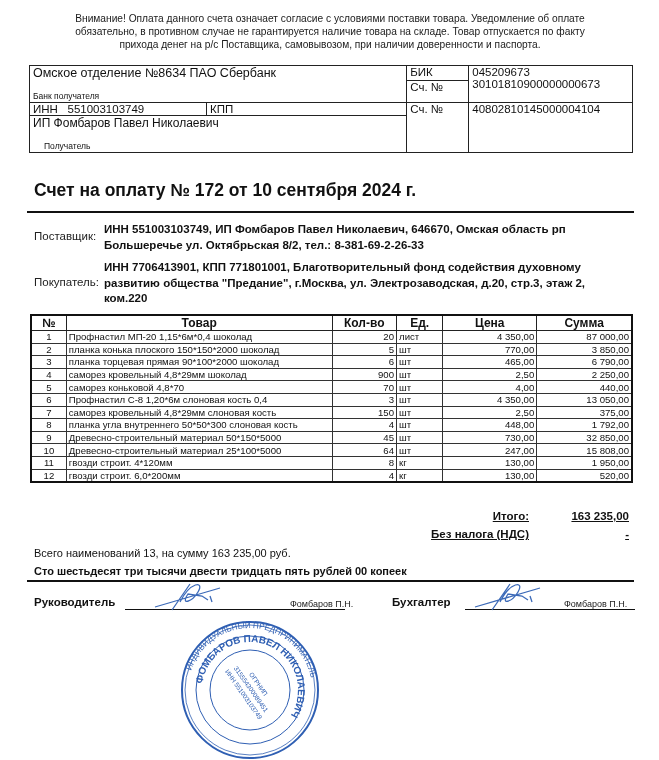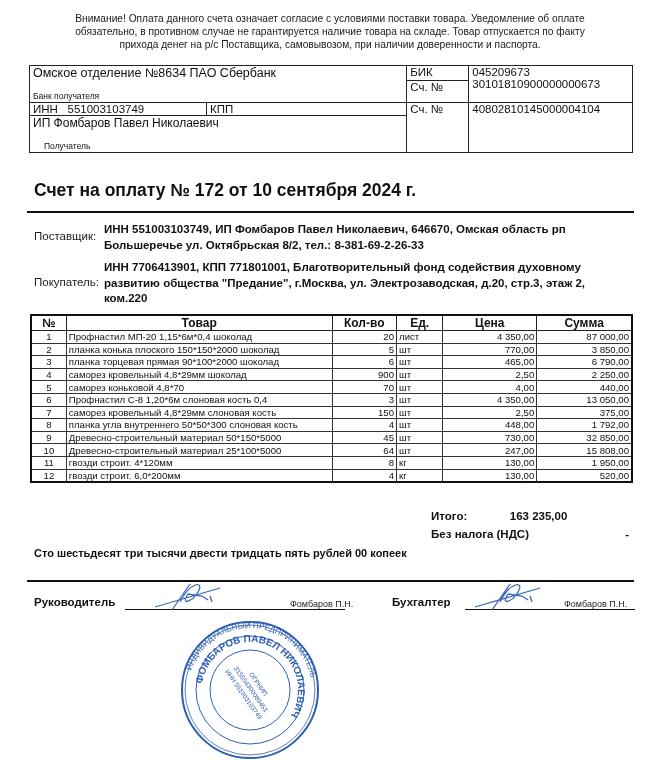--- a/index.html
+++ b/index.html
@@ -22,21 +22,21 @@
            font-size: 9.6px; border: 2px solid #111; }
   .items th { font-size: 12px; font-weight: bold; border: 1px solid #222; height: 13px; padding: 0 2px; }
   .items td { border: 1px solid #333; height: 11.6px; padding: 0 2px; line-height: 11px; white-space: nowrap; }
   .c-num { width: 32px; text-align: center; }
   .c-name { width: 265px; }
   .c-qty { width: 64px; text-align: right; }
   .c-unit { width: 44px; }
   .c-price { width: 96px; text-align: right; }
   .c-sum { width: 96px; text-align: right; }
   .totals { position: absolute; right: 30px; top: 510px; font-size: 11.5px; font-weight: bold; }
-  .totals .row { display: flex; height: 18px; }
+  .totals .row { display: flex; justify-content: flex-end; height: 18px; text-decoration: underline; }
   .totals .k { text-align: right; }
   .totals .v { width: 100px; text-align: right; }
   .summary { position: absolute; left: 34px; top: 544px; font-size: 11px; line-height: 18px; }
   .summary .words { font-weight: bold; }
   .sign { position: absolute; top: 596px; font-size: 11.5px; font-weight: bold; }
   .signline { position: absolute; top: 609px; height: 1px; background: #111; }
   .signname { position: absolute; top: 599px; font-size: 9px; color: #222; }
   .stamp { position: absolute; left: 175px; top: 620px; width: 150px; height: 140px; }
 </style>
 </head>
@@ -209,20 +209,21 @@
     <span class="k">Итого:</span>
     <span class="v">163 235,00</span>
   </div>
   <div class="row">
     <span class="k">Без налога (НДС)</span>
     <span class="v">-</span>
   </div>
 </div>
 
 <div class="summary">
+  <div>Всего наименований 13, на сумму 163 235,00 руб.</div>
   <div class="words">Сто шестьдесят три тысячи двести тридцать пять рублей 00 копеек</div>
 </div>
 
 <div class="rule" style="top:580px;height:2px;"></div>
 
 <div class="sign" style="left:34px;">Руководитель</div>
 <div class="signline" style="left:125px;width:220px;"></div>
 <div class="signname" style="left:290px;">Фомбаров П.Н.</div>
 <svg style="position:absolute;left:150px;top:582px;" width="90" height="30">
   <path d="M5 25 L70 6 M30 20 C40 0 55 -2 48 10 C42 20 30 24 38 12 L52 14 L58 18 M60 14 L62 20 M22 28 L40 2" stroke="#3c6ab8" stroke-width="1.3" fill="none"></path>

